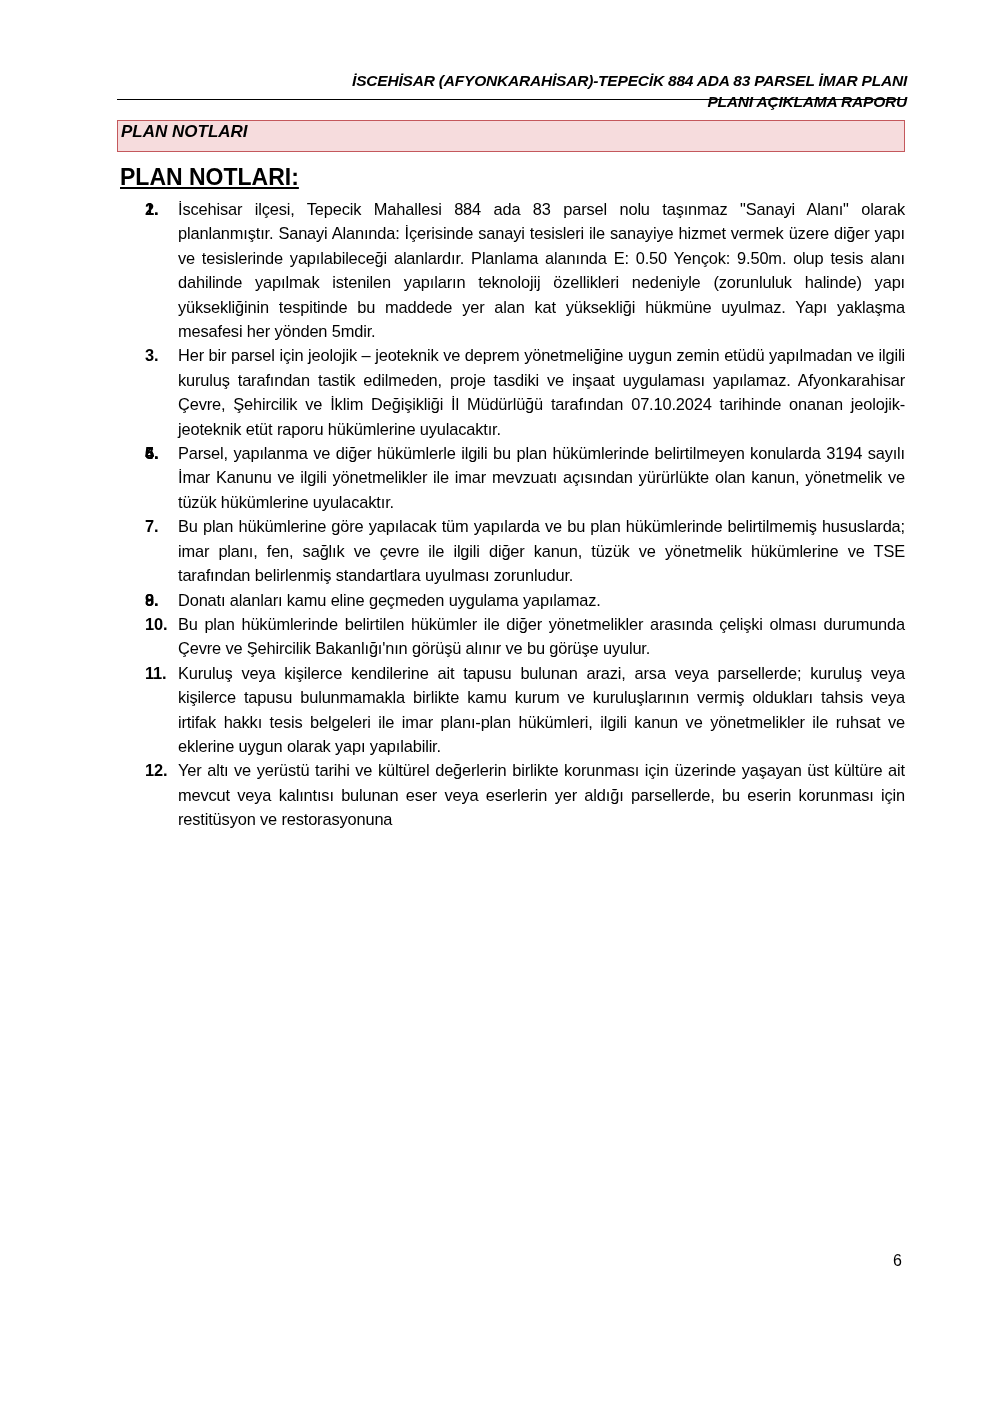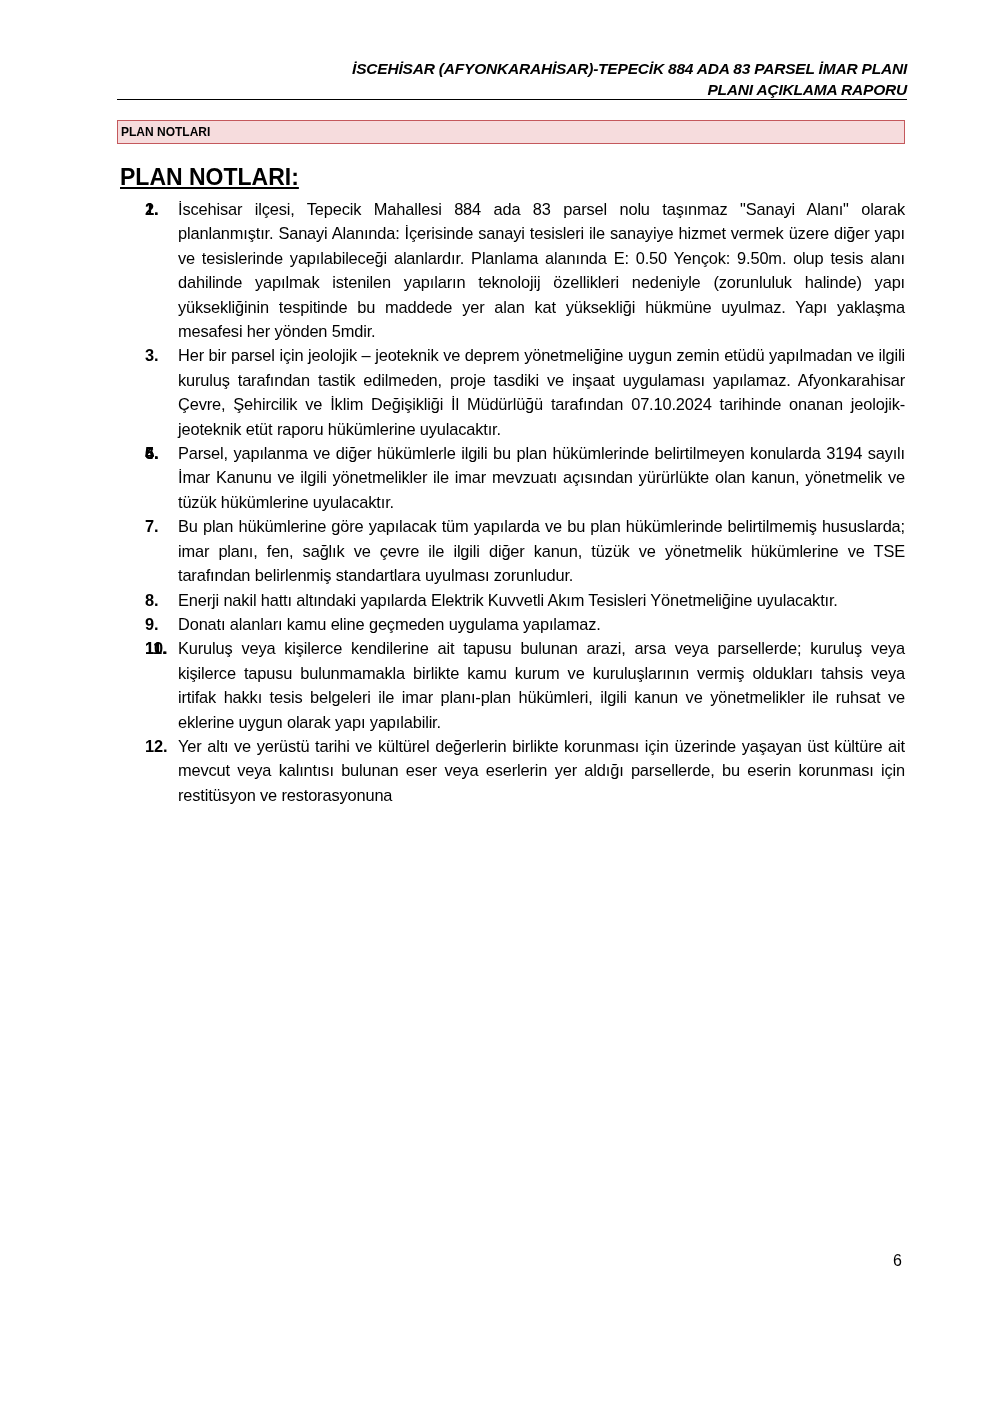--- a/index.html
+++ b/index.html
@@ -1,32 +1,32 @@
 <!DOCTYPE html>
 <html><head>
 <meta charset="utf-8">
 <style>
   html, body { margin: 0; padding: 0; background: #ffffff; }
   body {
     width: 1000px; height: 1414px; position: relative; overflow: hidden;
     font-family: "Liberation Sans", sans-serif; color: #000;
   }
   .header {
-    position: absolute; left: 117px; top: 58px; width: 790px;
+    position: absolute; left: 117px; top: 70px; width: 790px;
     text-align: right; font-weight: bold; font-style: italic;
     font-size: 15.5px; line-height: 21px; letter-spacing: -0.2px;
   }
   .header-rule {
     position: absolute; left: 117px; top: 99px; width: 790px; height: 0;
     border-top: 1.5px solid #000;
   }
   .section-box {
-    position: absolute; left: 117px; top: 120px; width: 788px; height: 24px;
+    position: absolute; left: 117px; top: 120px; width: 788px; height: 32px;
     background: #f6dcdd; border: 1.5px solid #c4585c; box-sizing: border-box;
-    font-weight: bold; font-size: 12px; line-height: 22px; padding-left: 3px;
+    font-weight: bold; font-size: 17px; line-height: 22px; padding-left: 3px; font-style: italic;
   }
   .sub-title {
     position: absolute; left: 120px; top: 164px;
     font-weight: bold; font-size: 23px; text-decoration: underline;
     text-decoration-thickness: 2px; text-underline-offset: 2px;
   }
   .notes {
     position: absolute; left: 145px; top: 197px; width: 760px;
     margin: 0; padding: 0; list-style: none;
   }
@@ -56,20 +56,20 @@
 <div class="sub-title">PLAN NOTLARI:</div>
 
 <ol class="notes">
   <li class="note"><span class="note-num">1.</span></li>
   <li class="note"><span class="note-num">2.</span><span>İscehisar ilçesi, Tepecik Mahallesi 884 ada 83 parsel nolu taşınmaz "Sanayi Alanı" olarak planlanmıştır. Sanayi Alanında: İçerisinde sanayi tesisleri ile sanayiye hizmet vermek üzere diğer yapı ve tesislerinde yapılabileceği alanlardır. Planlama alanında E: 0.50 Yençok: 9.50m. olup tesis alanı dahilinde yapılmak istenilen yapıların teknolojij özellikleri nedeniyle (zorunluluk halinde) yapı yüksekliğinin tespitinde bu maddede yer alan kat yüksekliği hükmüne uyulmaz. Yapı yaklaşma mesafesi her yönden 5mdir.</span></li>
   <li class="note"><span class="note-num">3.</span><span>Her bir parsel için jeolojik – jeoteknik ve deprem yönetmeliğine uygun zemin etüdü yapılmadan ve ilgili kuruluş tarafından tastik edilmeden, proje tasdiki ve inşaat uygulaması yapılamaz. Afyonkarahisar Çevre, Şehircilik ve İklim Değişikliği İl Müdürlüğü tarafından 07.10.2024 tarihinde onanan jeolojik-jeoteknik etüt raporu hükümlerine uyulacaktır.</span></li>
   <li class="note"><span class="note-num">4.</span></li>
   <li class="note"><span class="note-num">5.</span></li>
   <li class="note"><span class="note-num">6.</span><span>Parsel, yapılanma ve diğer hükümlerle ilgili bu plan hükümlerinde belirtilmeyen konularda 3194 sayılı İmar Kanunu ve ilgili yönetmelikler ile imar mevzuatı açısından yürürlükte olan kanun, yönetmelik ve tüzük hükümlerine uyulacaktır.</span></li>
   <li class="note"><span class="note-num">7.</span><span>Bu plan hükümlerine göre yapılacak tüm yapılarda ve bu plan hükümlerinde belirtilmemiş hususlarda; imar planı, fen, sağlık ve çevre ile ilgili diğer kanun, tüzük ve yönetmelik hükümlerine ve TSE tarafından belirlenmiş standartlara uyulması zorunludur.</span></li>
-  <li class="note"><span class="note-num">8.</span><span>Enerji nakil hattı altındaki yapılarda Elektrik Kuvvetli Akım Tesisleri Yönetmeliğine uyulacaktır.</span></li>
+  <li class="note"><span class="note-num">8.</span></li>
   <li class="note"><span class="note-num">9.</span><span>Donatı alanları kamu eline geçmeden uygulama yapılamaz.</span></li>
-  <li class="note"><span class="note-num">10.</span></li>
+  <li class="note"><span class="note-num">10.</span><span>Bu plan hükümlerinde belirtilen hükümler ile diğer yönetmelikler arasında çelişki olması durumunda Çevre ve Şehircilik Bakanlığı'nın görüşü alınır ve bu görüşe uyulur.</span></li>
   <li class="note"><span class="note-num">11.</span><span>Kuruluş veya kişilerce kendilerine ait tapusu bulunan arazi, arsa veya parsellerde; kuruluş veya kişilerce tapusu bulunmamakla birlikte kamu kurum ve kuruluşlarının vermiş oldukları tahsis veya irtifak hakkı tesis belgeleri ile imar planı-plan hükümleri, ilgili kanun ve yönetmelikler ile ruhsat ve eklerine uygun olarak yapı yapılabilir.</span></li>
   <li class="note"><span class="note-num">12.</span><span>Yer altı ve yerüstü tarihi ve kültürel değerlerin birlikte korunması için üzerinde yaşayan üst kültüre ait mevcut veya kalıntısı bulunan eser veya eserlerin yer aldığı parsellerde, bu eserin korunması için restitüsyon ve restorasyonuna</span></li>
 </ol>
 
 <div class="page-number">6</div>
 
 </body></html>

